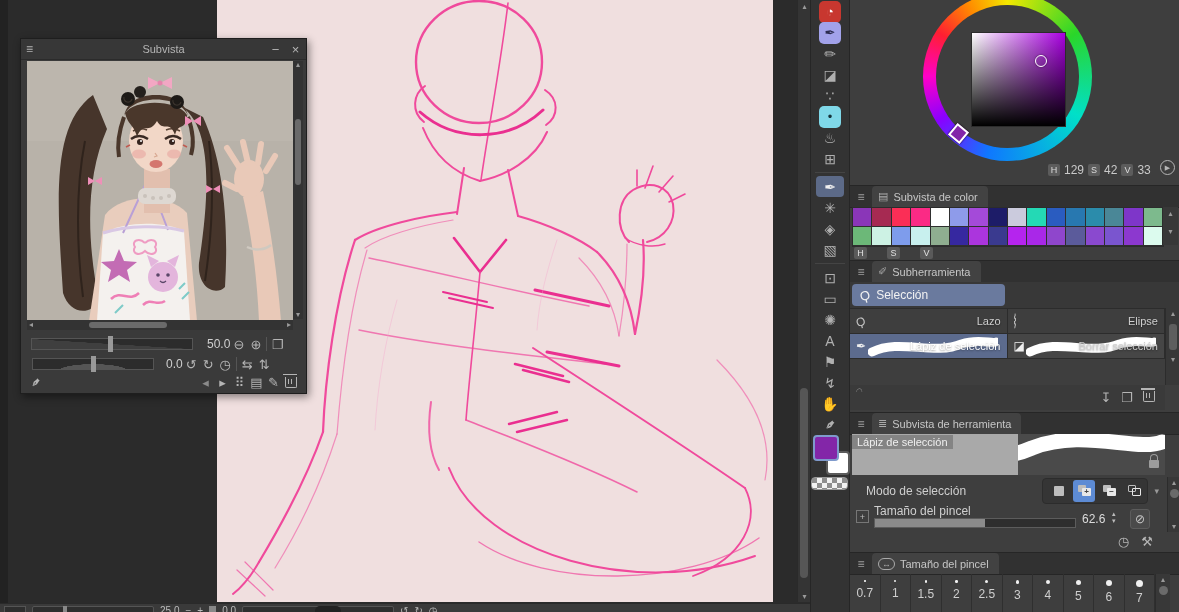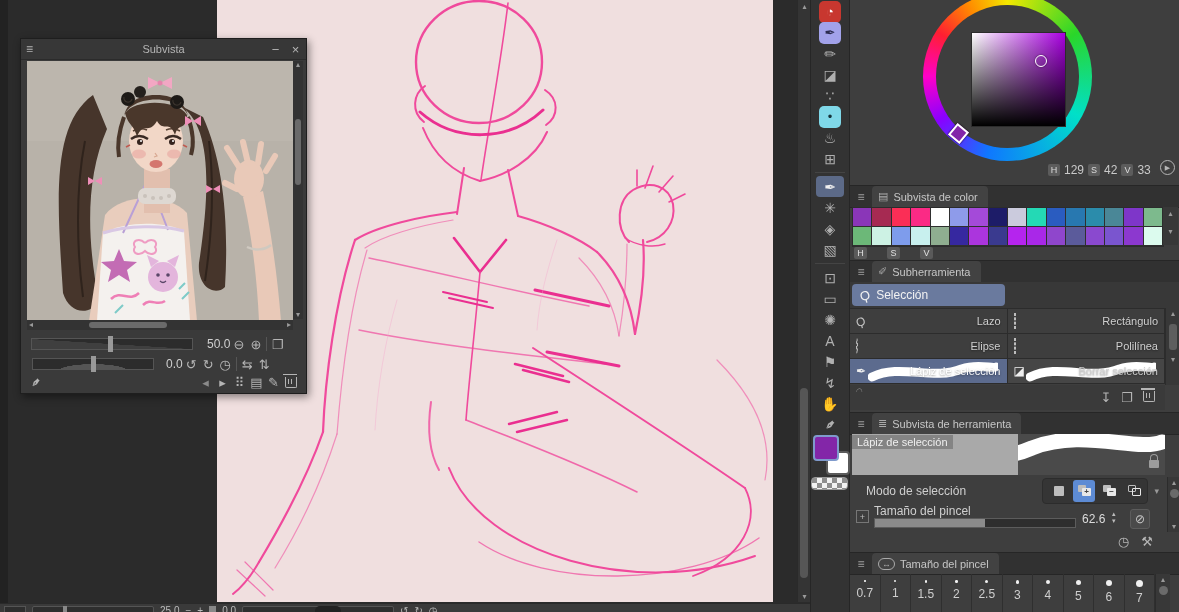--- a/index.html
+++ b/index.html
@@ -489,30 +489,22 @@
   <div class="abs" id="group-btn">
     <span style="font-size:13px;transform:rotate(-15deg);">Ϙ</span>
     <span>Selección</span>
   </div>
   <div class="abs" id="subtool-grid">
       <div class="stcell">
         <span class="sticon" style="transform:rotate(-15deg)">Ϙ</span>
         <span class="lbl">Lazo</span>
       </div>
       <div class="stcell">
-        <span class="sticon"><span class="dash-rect"></span></span>
-        <span class="lbl">Rectángulo</span>
-      </div>
-      <div class="stcell">
         <span class="sticon"><span class="dash-circ"></span></span>
         <span class="lbl">Elipse</span>
-      </div>
-      <div class="stcell">
-        <span class="sticon"><span class="dash-poly"></span></span>
-        <span class="lbl">Polilínea</span>
       </div>
       <div class="stcell sel">
         <svg width="130" height="22" viewBox="0 0 130 22">
           <path d="M4,16 C32.5,2 65,20 93.6,8 C110.5,2 123.5,8 128,6" fill="none" stroke="#fff" stroke-width="9" stroke-linecap="round"></path>
         </svg>
         <span class="sticon" style="color:#eee">✒</span>
         <span class="lbl">Lápiz de selección</span>
       </div>
       <div class="stcell" style="background: rgb(70, 70, 70);">
         <svg width="130" height="22" viewBox="0 0 130 22">

